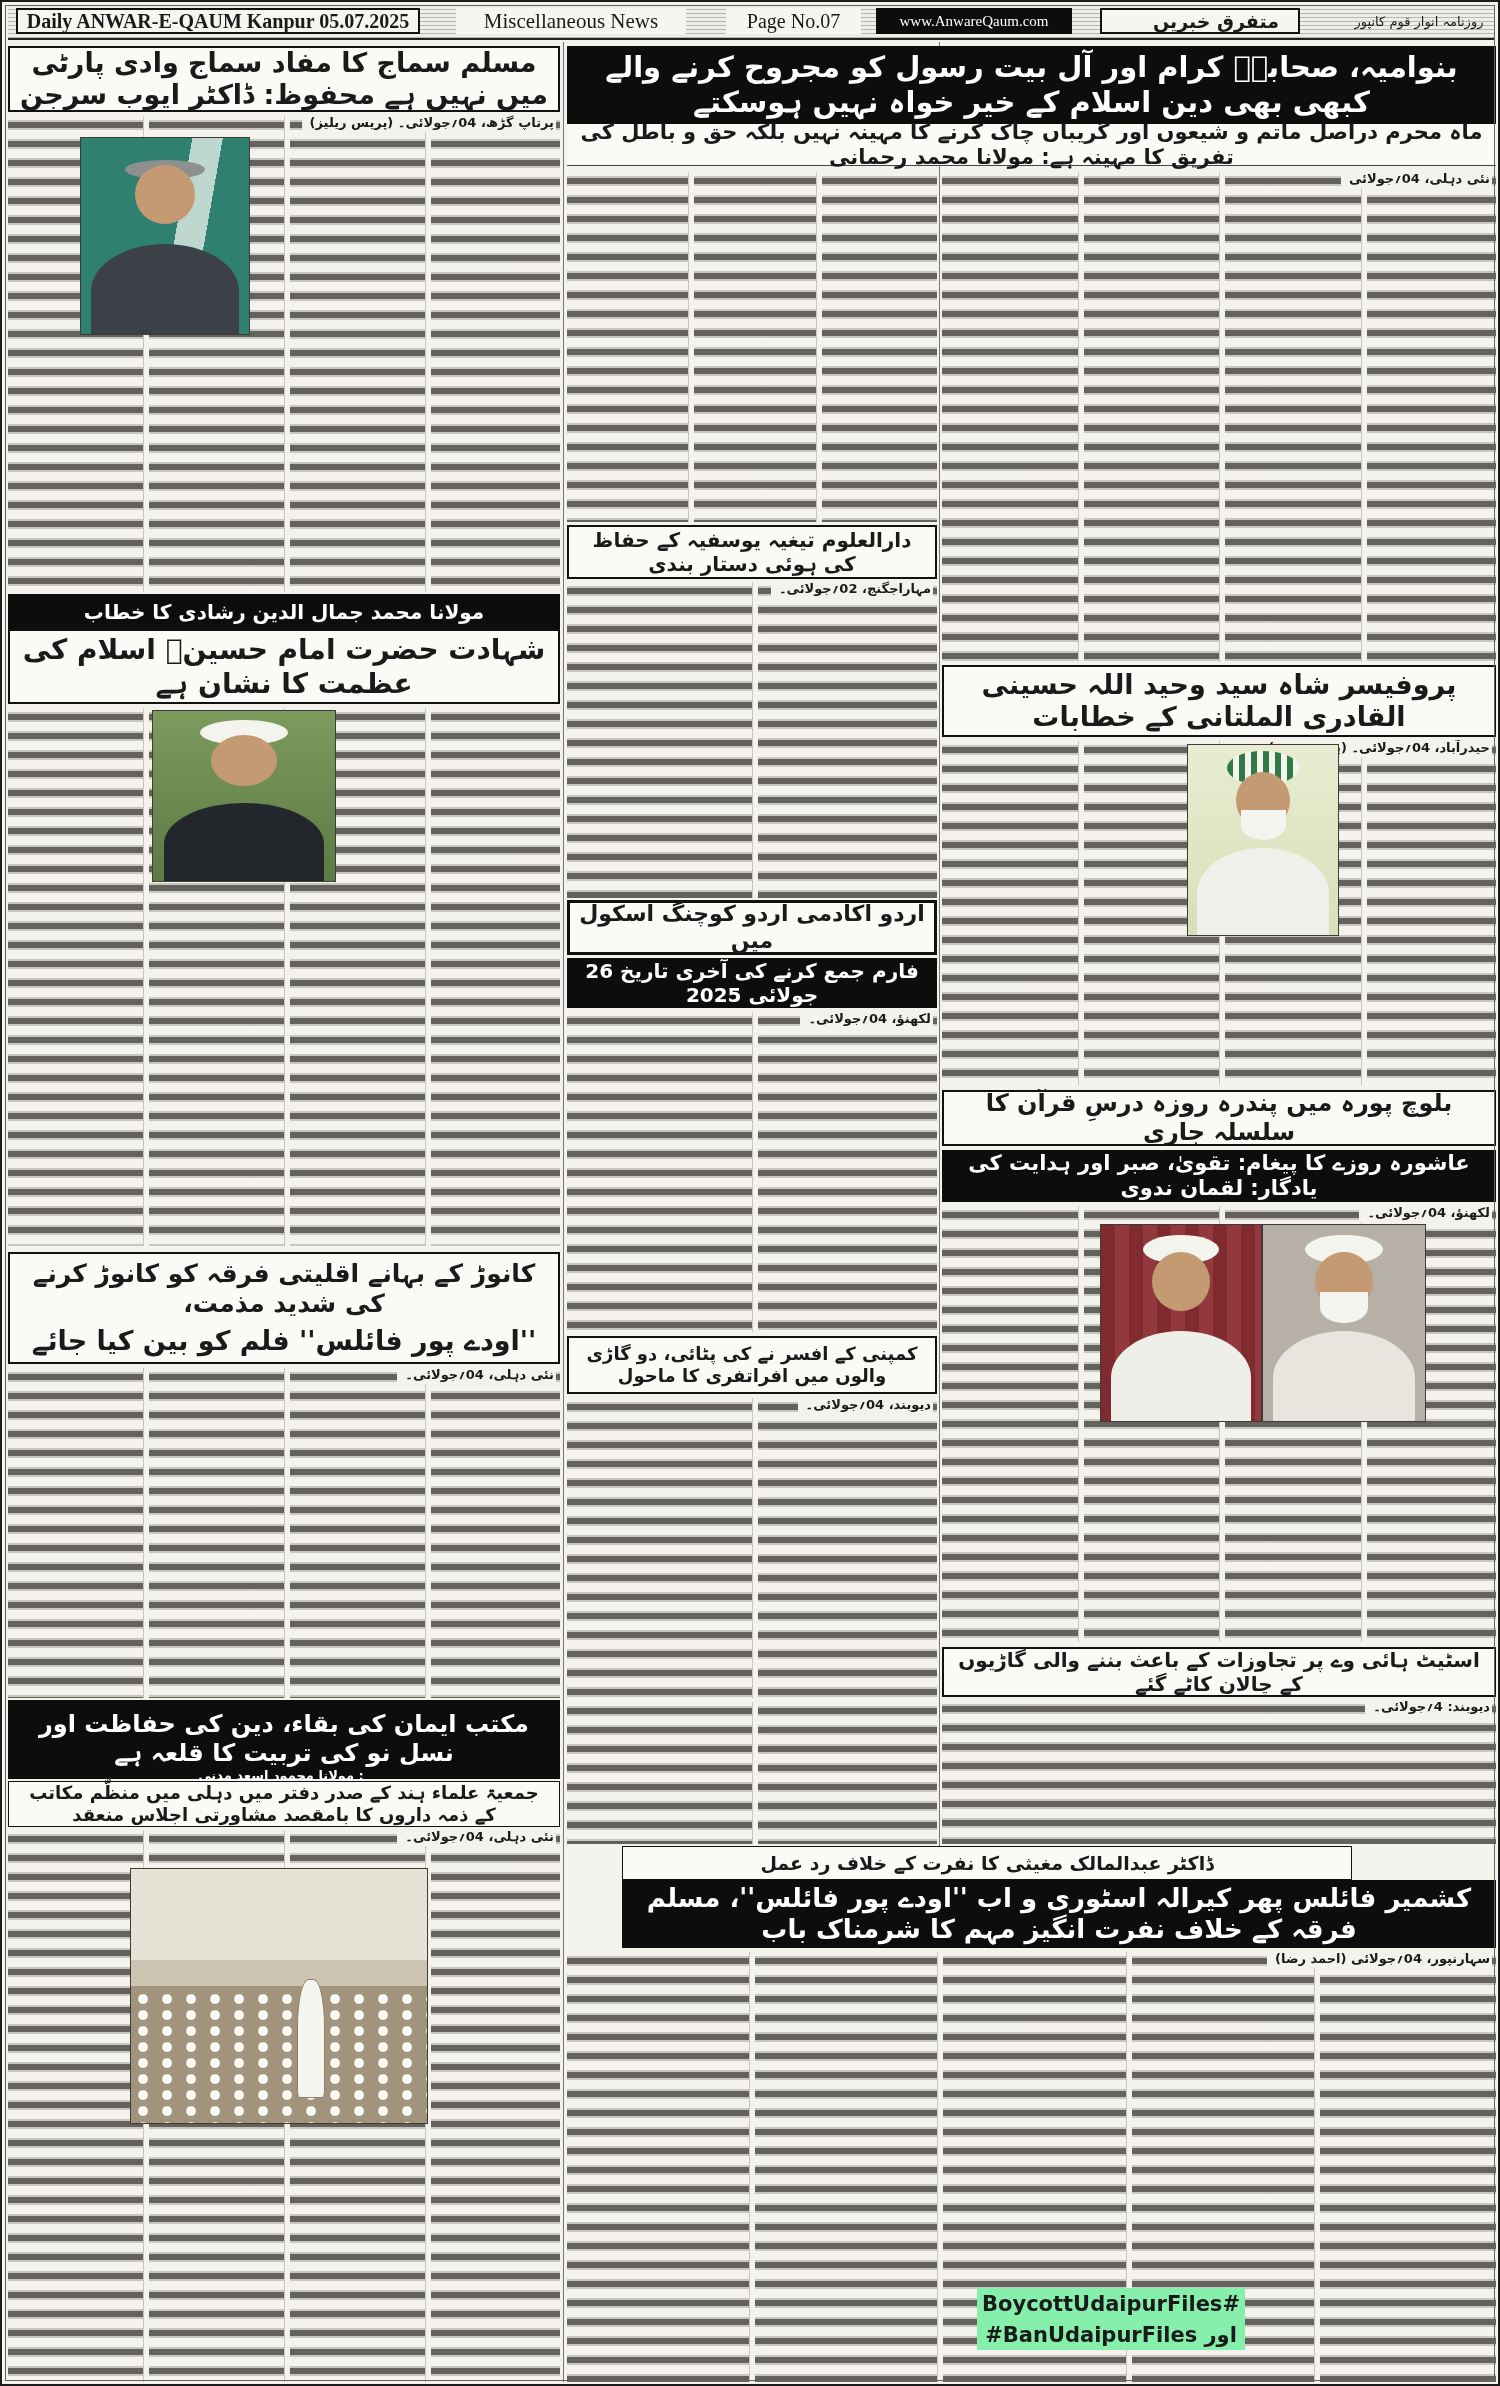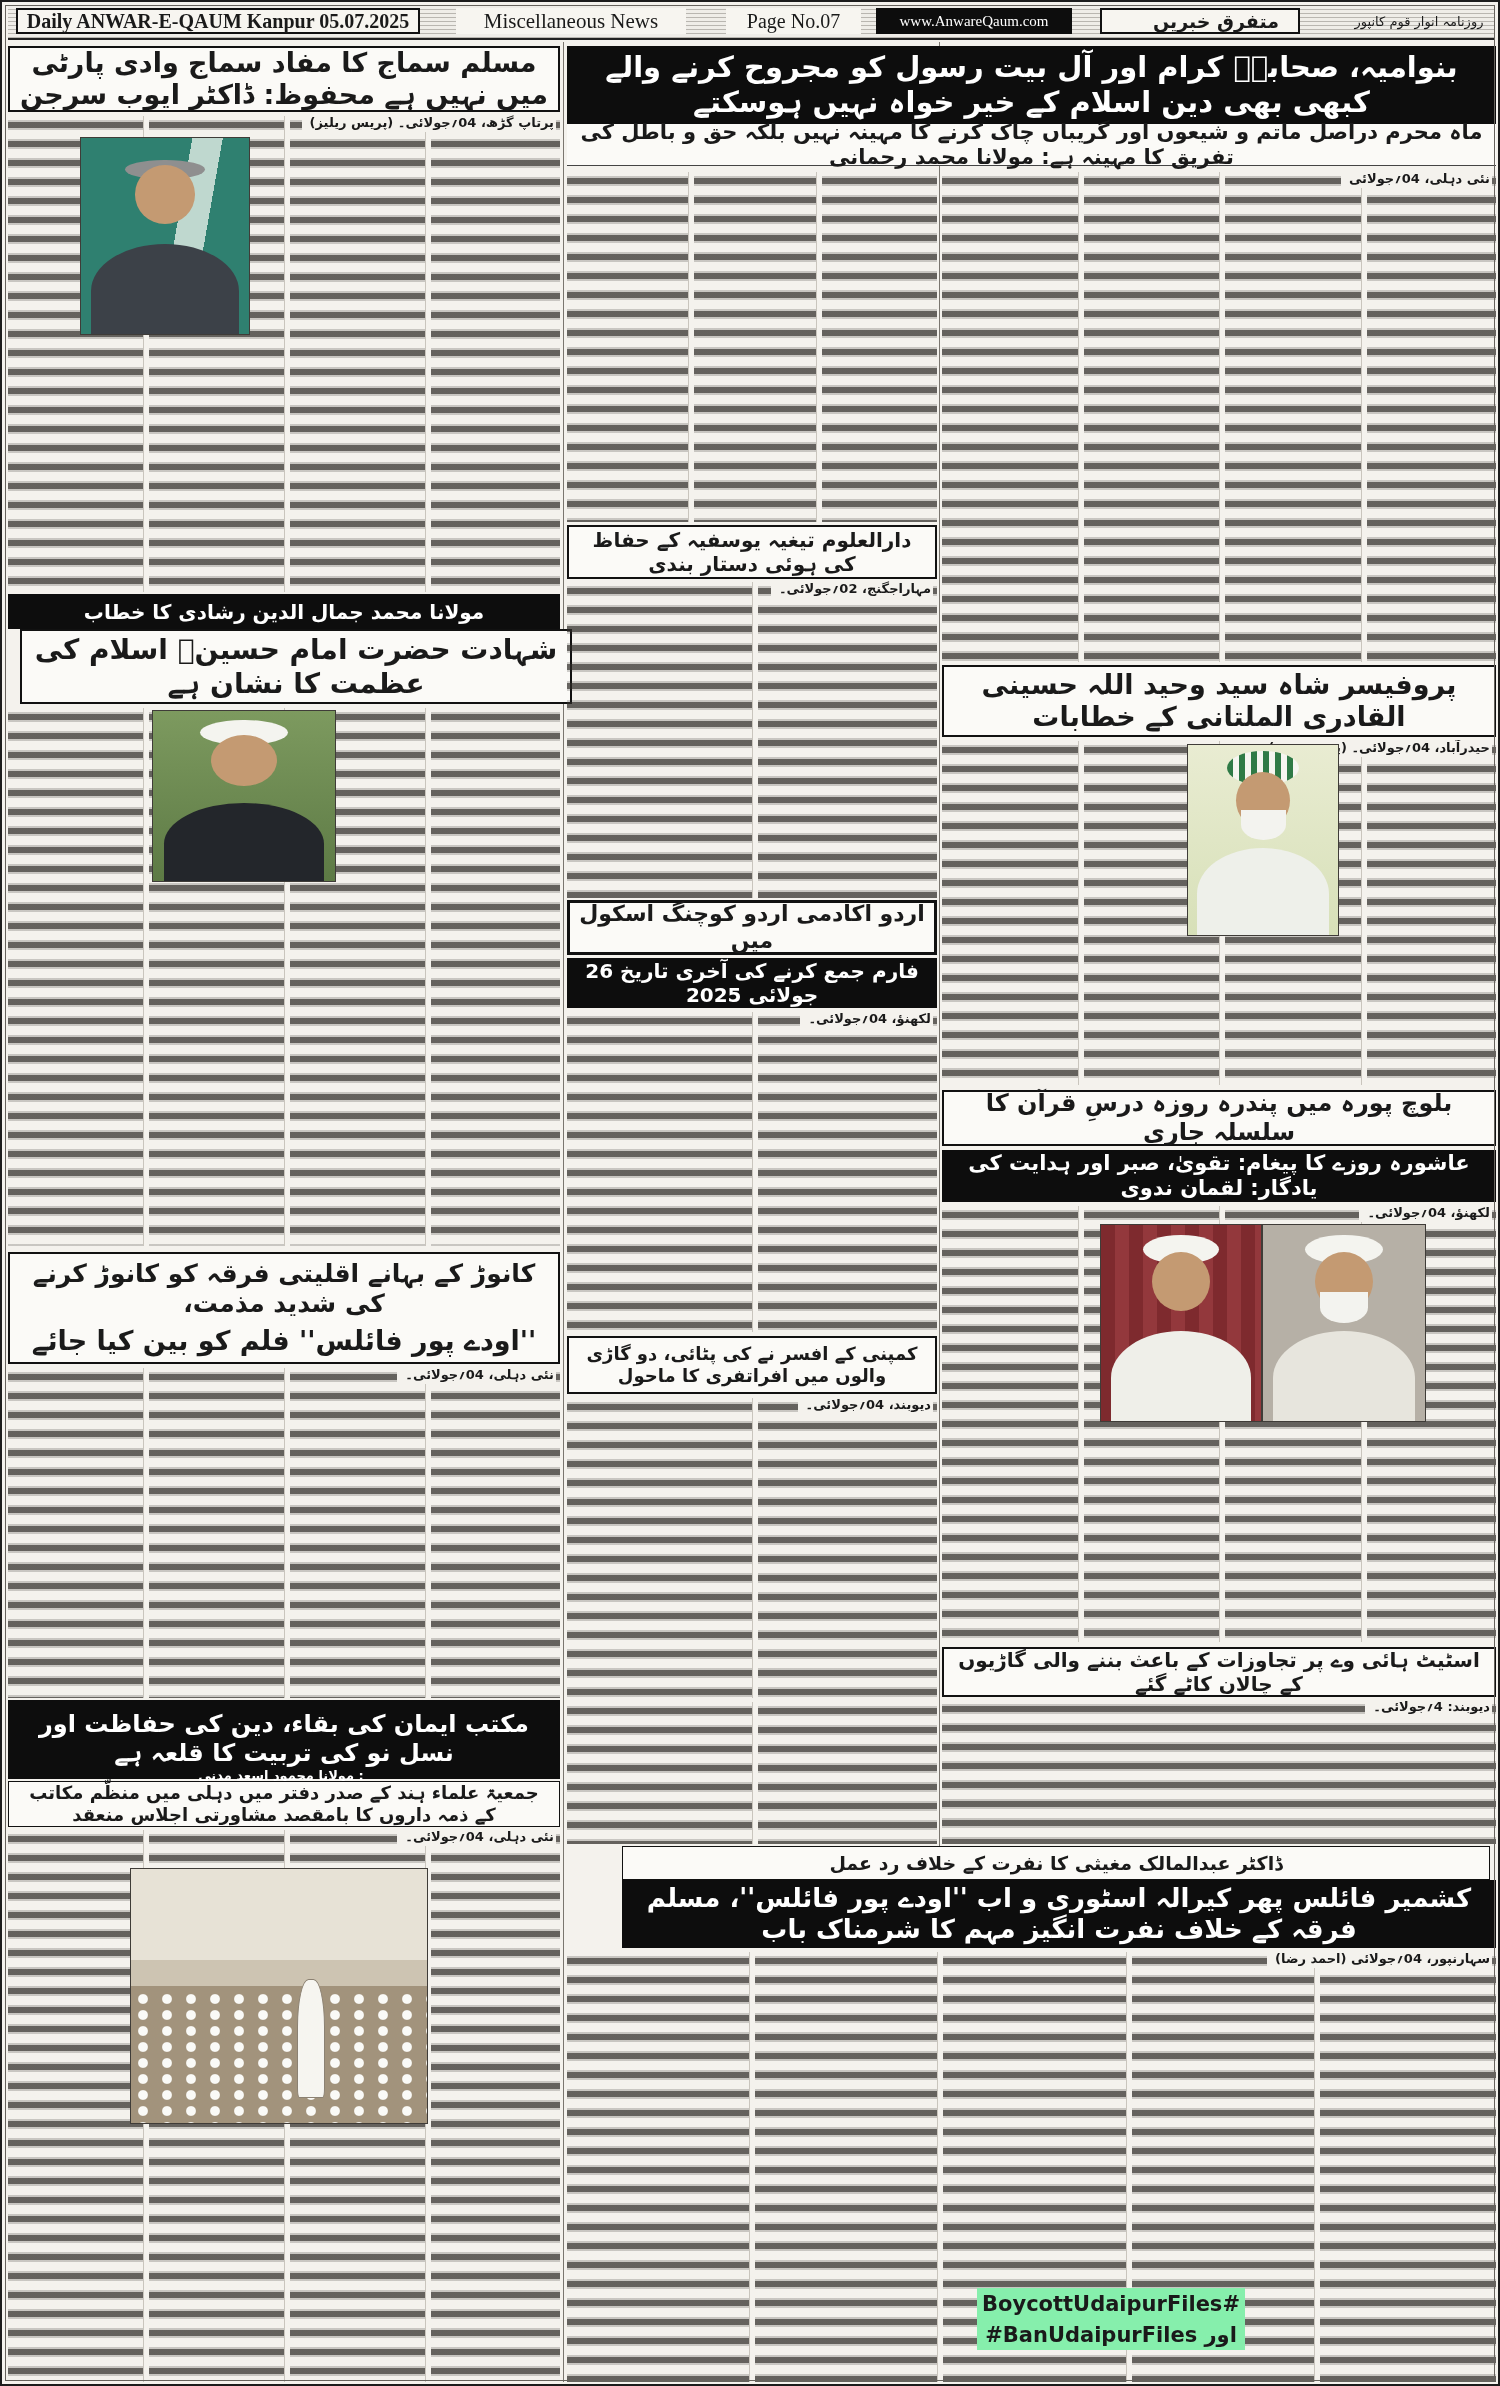--- a/index.html
+++ b/index.html
@@ -105,21 +105,21 @@
         <div class="tx"></div>
       </div>
   </div>
   <div class="photo ph-ayub" style="left:78px;top:135px;width:168px;height:196px;">
     <div class="p-cap"></div>
     <div class="p-head"></div>
     <div class="p-torso"></div>
   </div>
 
   <div class="bar" style="left:6px;top:592px;width:552px;height:35px;font-size:20px;">مولانا محمد جمال الدین رشادی کا خطاب</div>
-  <div class="hl" style="left:6px;top:627px;width:552px;height:75px;font-size:28px;margin-left:12px;">شہادت حضرت امام حسینؓ اسلام کی عظمت کا نشان ہے</div>
+  <div class="hl" style="left:6px;top:627px;width:552px;height:75px;font-size:28px;">شہادت حضرت امام حسینؓ اسلام کی عظمت کا نشان ہے</div>
   <div class="body-block" style="left:6px;top:706px;width:552px;height:538px;">
     <div class="cols">
         <div class="tx"></div>
         <div class="tx"></div>
         <div class="tx"></div>
         <div class="tx"></div>
       </div>
   </div>
   <div class="photo ph-rashadi" style="left:150px;top:708px;width:182px;height:170px;">
     <div class="p-cap"></div>
@@ -236,21 +236,21 @@
   </div>
 
   <div class="hl" style="left:940px;top:1645px;width:554px;height:50px;font-size:20px;">اسٹیٹ ہائی وے پر تجاوزات کے باعث بننے والی گاڑیوں کے چالان کاٹے گئے</div>
   <div class="body-block" style="left:940px;top:1698px;width:554px;height:144px;">
     <div class="dateline">دیوبند: 4؍جولائی۔</div>
     <div class="cols">
         <div class="tx"></div>
       </div>
   </div>
 
-  <div class="hl" style="left:620px;top:1844px;width:868px;height:34px;font-size:19px;border-width:1px;">ڈاکٹر عبدالمالک مغیثی کا نفرت کے خلاف رد عمل</div>
+  <div class="hl" style="left:620px;top:1844px;width:730px;height:34px;font-size:19px;border-width:1px;">ڈاکٹر عبدالمالک مغیثی کا نفرت کے خلاف رد عمل</div>
   <div class="bar" style="left:620px;top:1878px;width:874px;height:68px;font-size:26px;">کشمیر فائلس پھر کیرالہ اسٹوری و اب ''اودے پور فائلس''، مسلم فرقہ کے خلاف نفرت انگیز مہم کا شرمناک باب</div>
   <div class="body-block" style="left:565px;top:1950px;width:929px;height:430px;">
     <div class="dateline">سہارنپور، 04؍جولائی (احمد رضا)</div>
     <div class="cols">
         <div class="tx"></div>
         <div class="tx"></div>
         <div class="tx"></div>
         <div class="tx"></div>
         <div class="tx"></div>
       </div>

